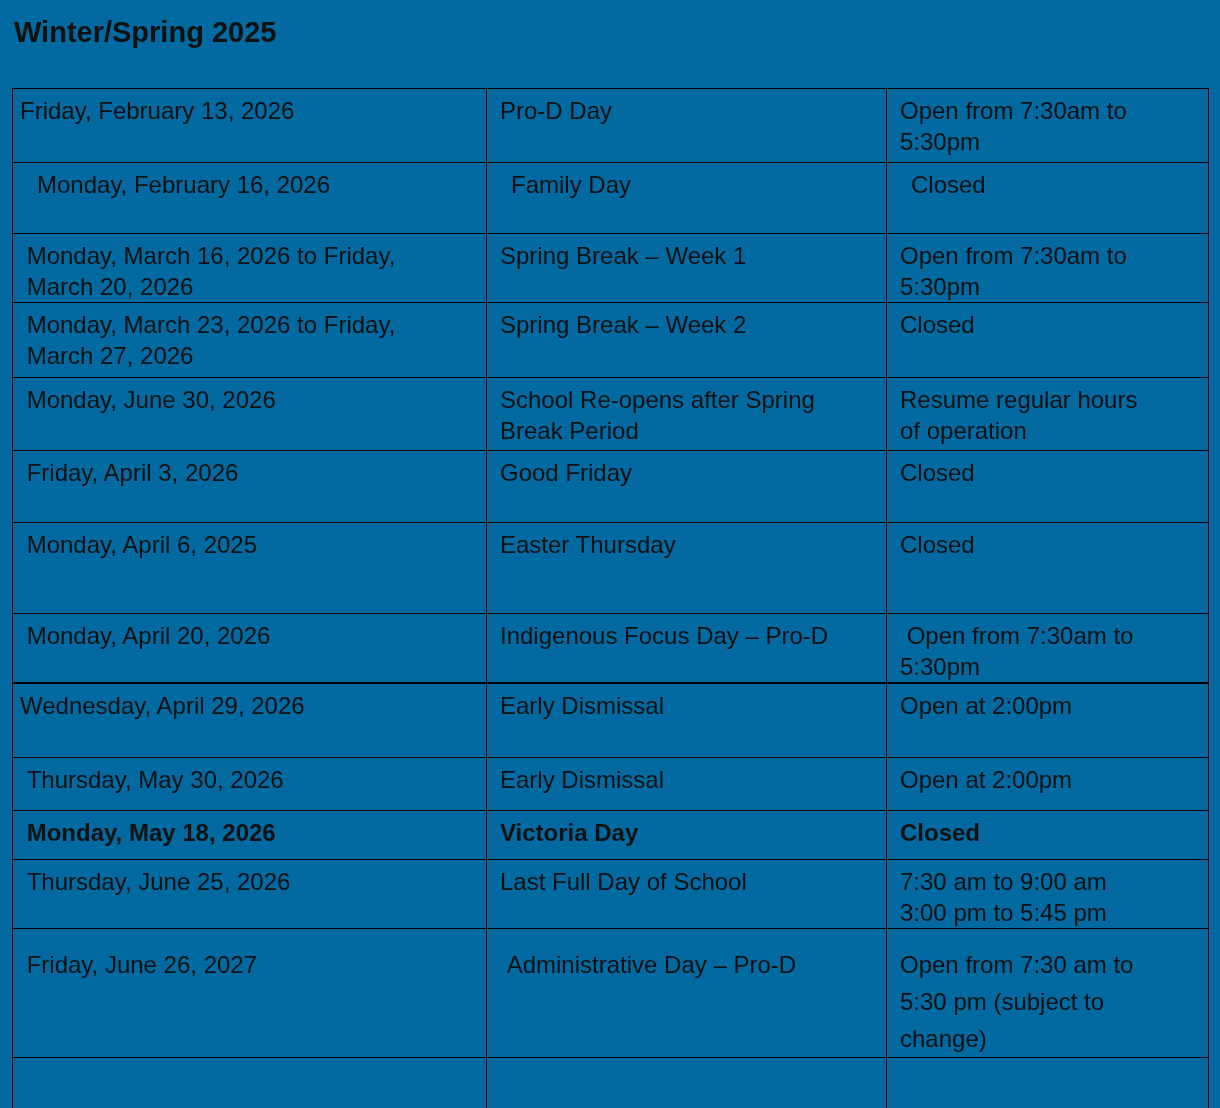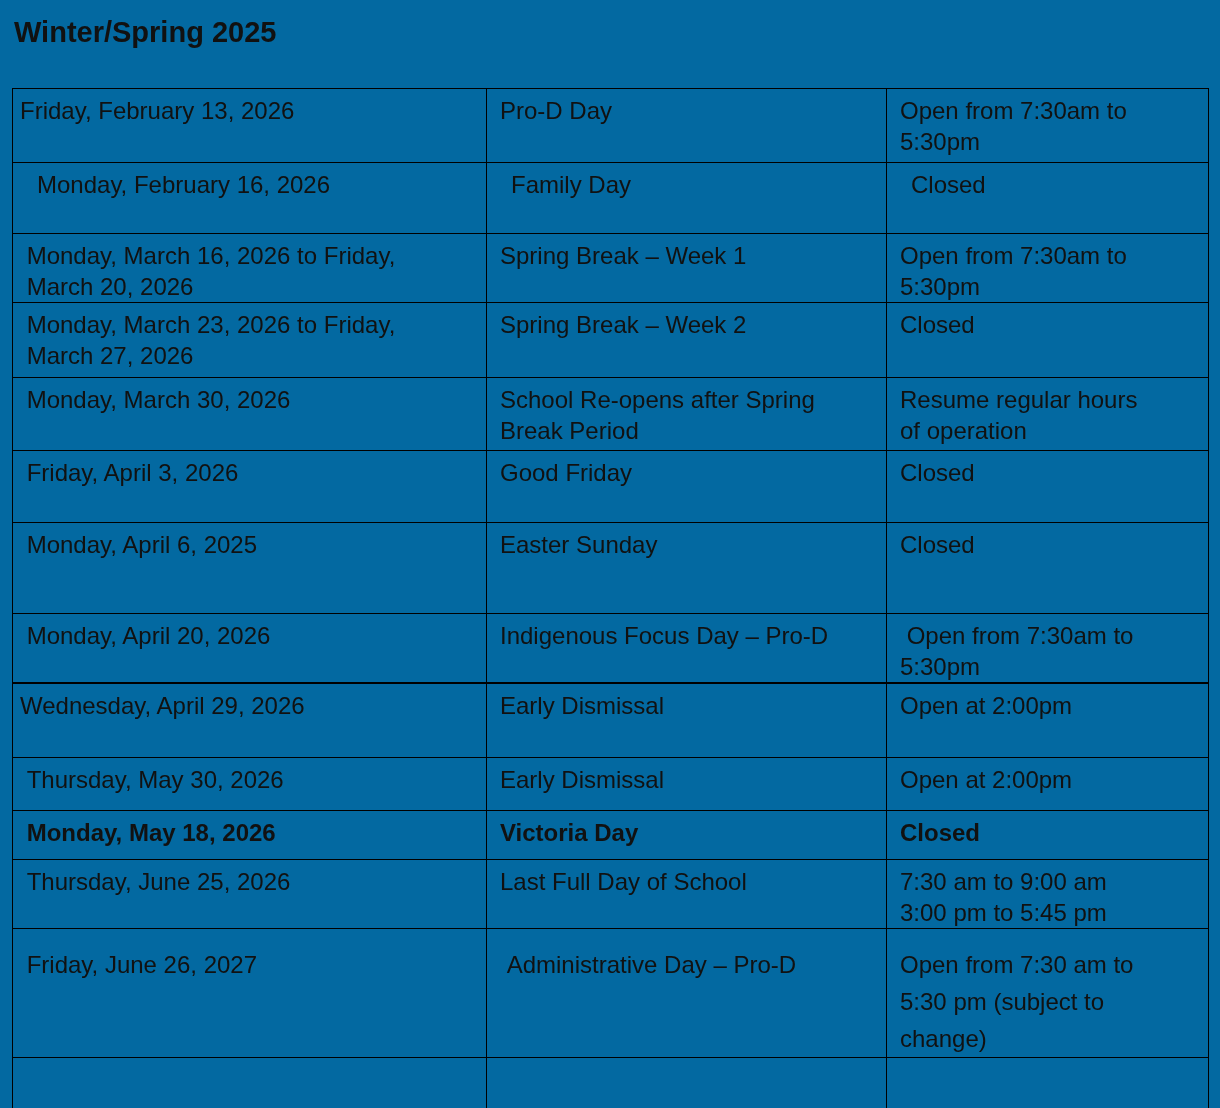--- a/index.html
+++ b/index.html
@@ -93,34 +93,34 @@
         <td>Open from 7:30am to
 5:30pm</td>
       </tr>
       <tr>
         <td> Monday, March 23, 2026 to Friday,
  March 27, 2026</td>
         <td>Spring Break – Week 2</td>
         <td>Closed</td>
       </tr>
       <tr>
-        <td> Monday, March 30, 2026</td>
+        <td> Monday, June 30, 2026</td>
         <td>School Re-opens after Spring
 Break Period</td>
         <td>Resume regular hours
 of operation</td>
       </tr>
       <tr>
         <td> Friday, April 3, 2026</td>
         <td>Good Friday</td>
         <td>Closed</td>
       </tr>
       <tr>
         <td> Monday, April 6, 2025</td>
-        <td>Easter Sunday</td>
+        <td>Easter Thursday</td>
         <td>Closed</td>
       </tr>
       <tr>
         <td> Monday, April 20, 2026</td>
         <td>Indigenous Focus Day – Pro-D</td>
         <td> Open from 7:30am to
 5:30pm</td>
       </tr>
       <tr>
         <td>Wednesday, April 29, 2026</td>

